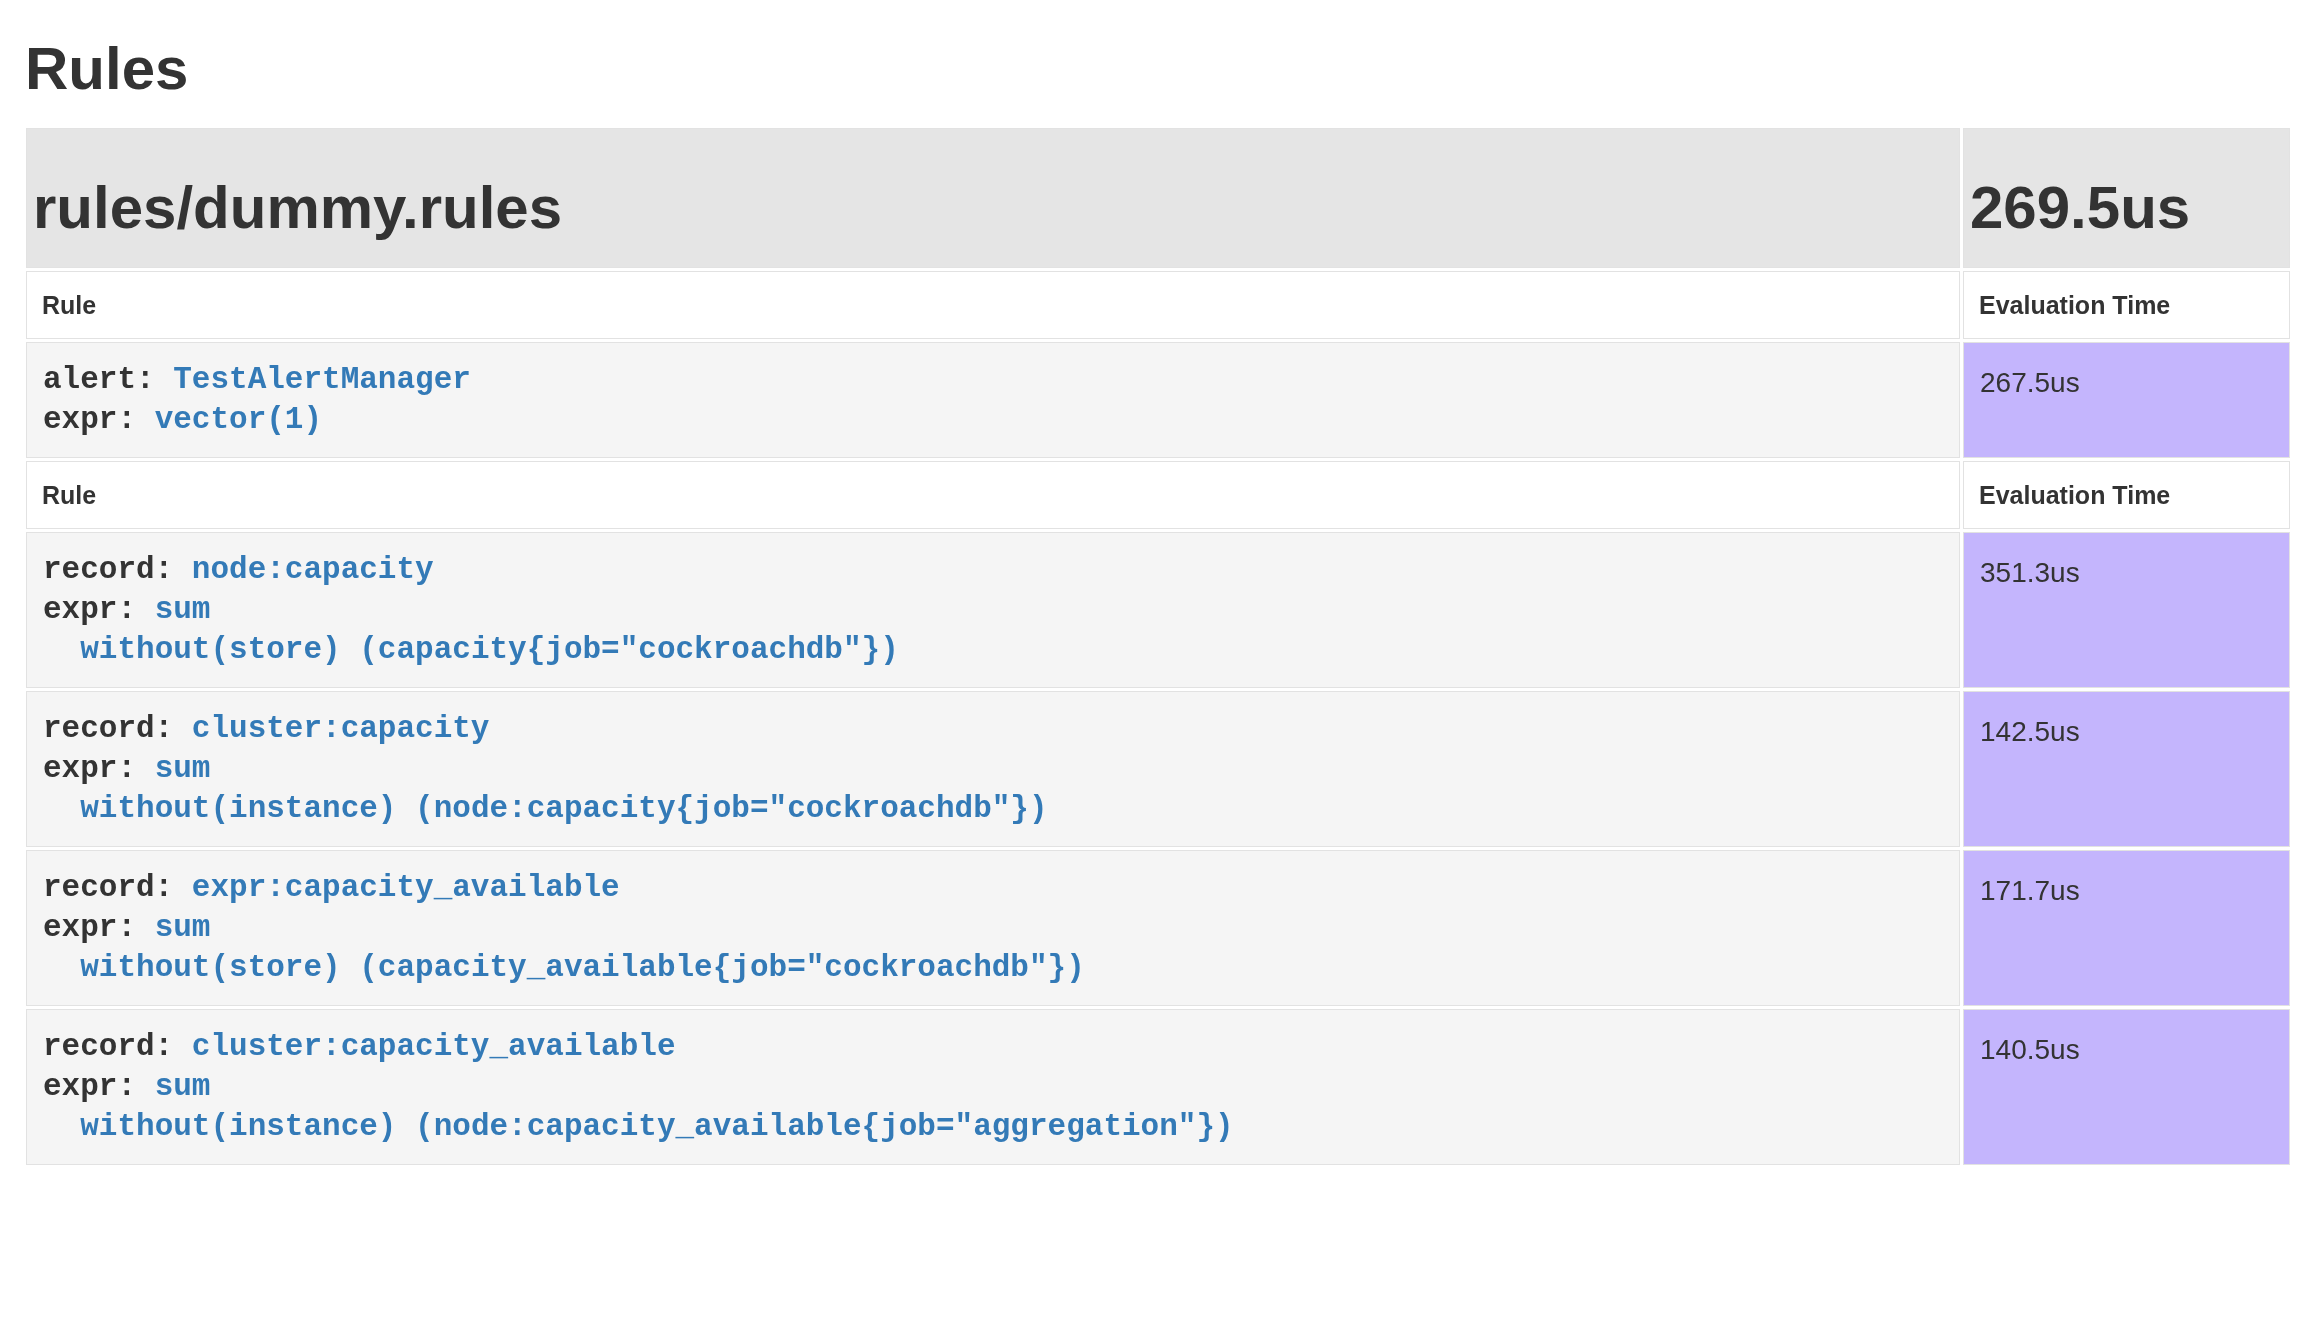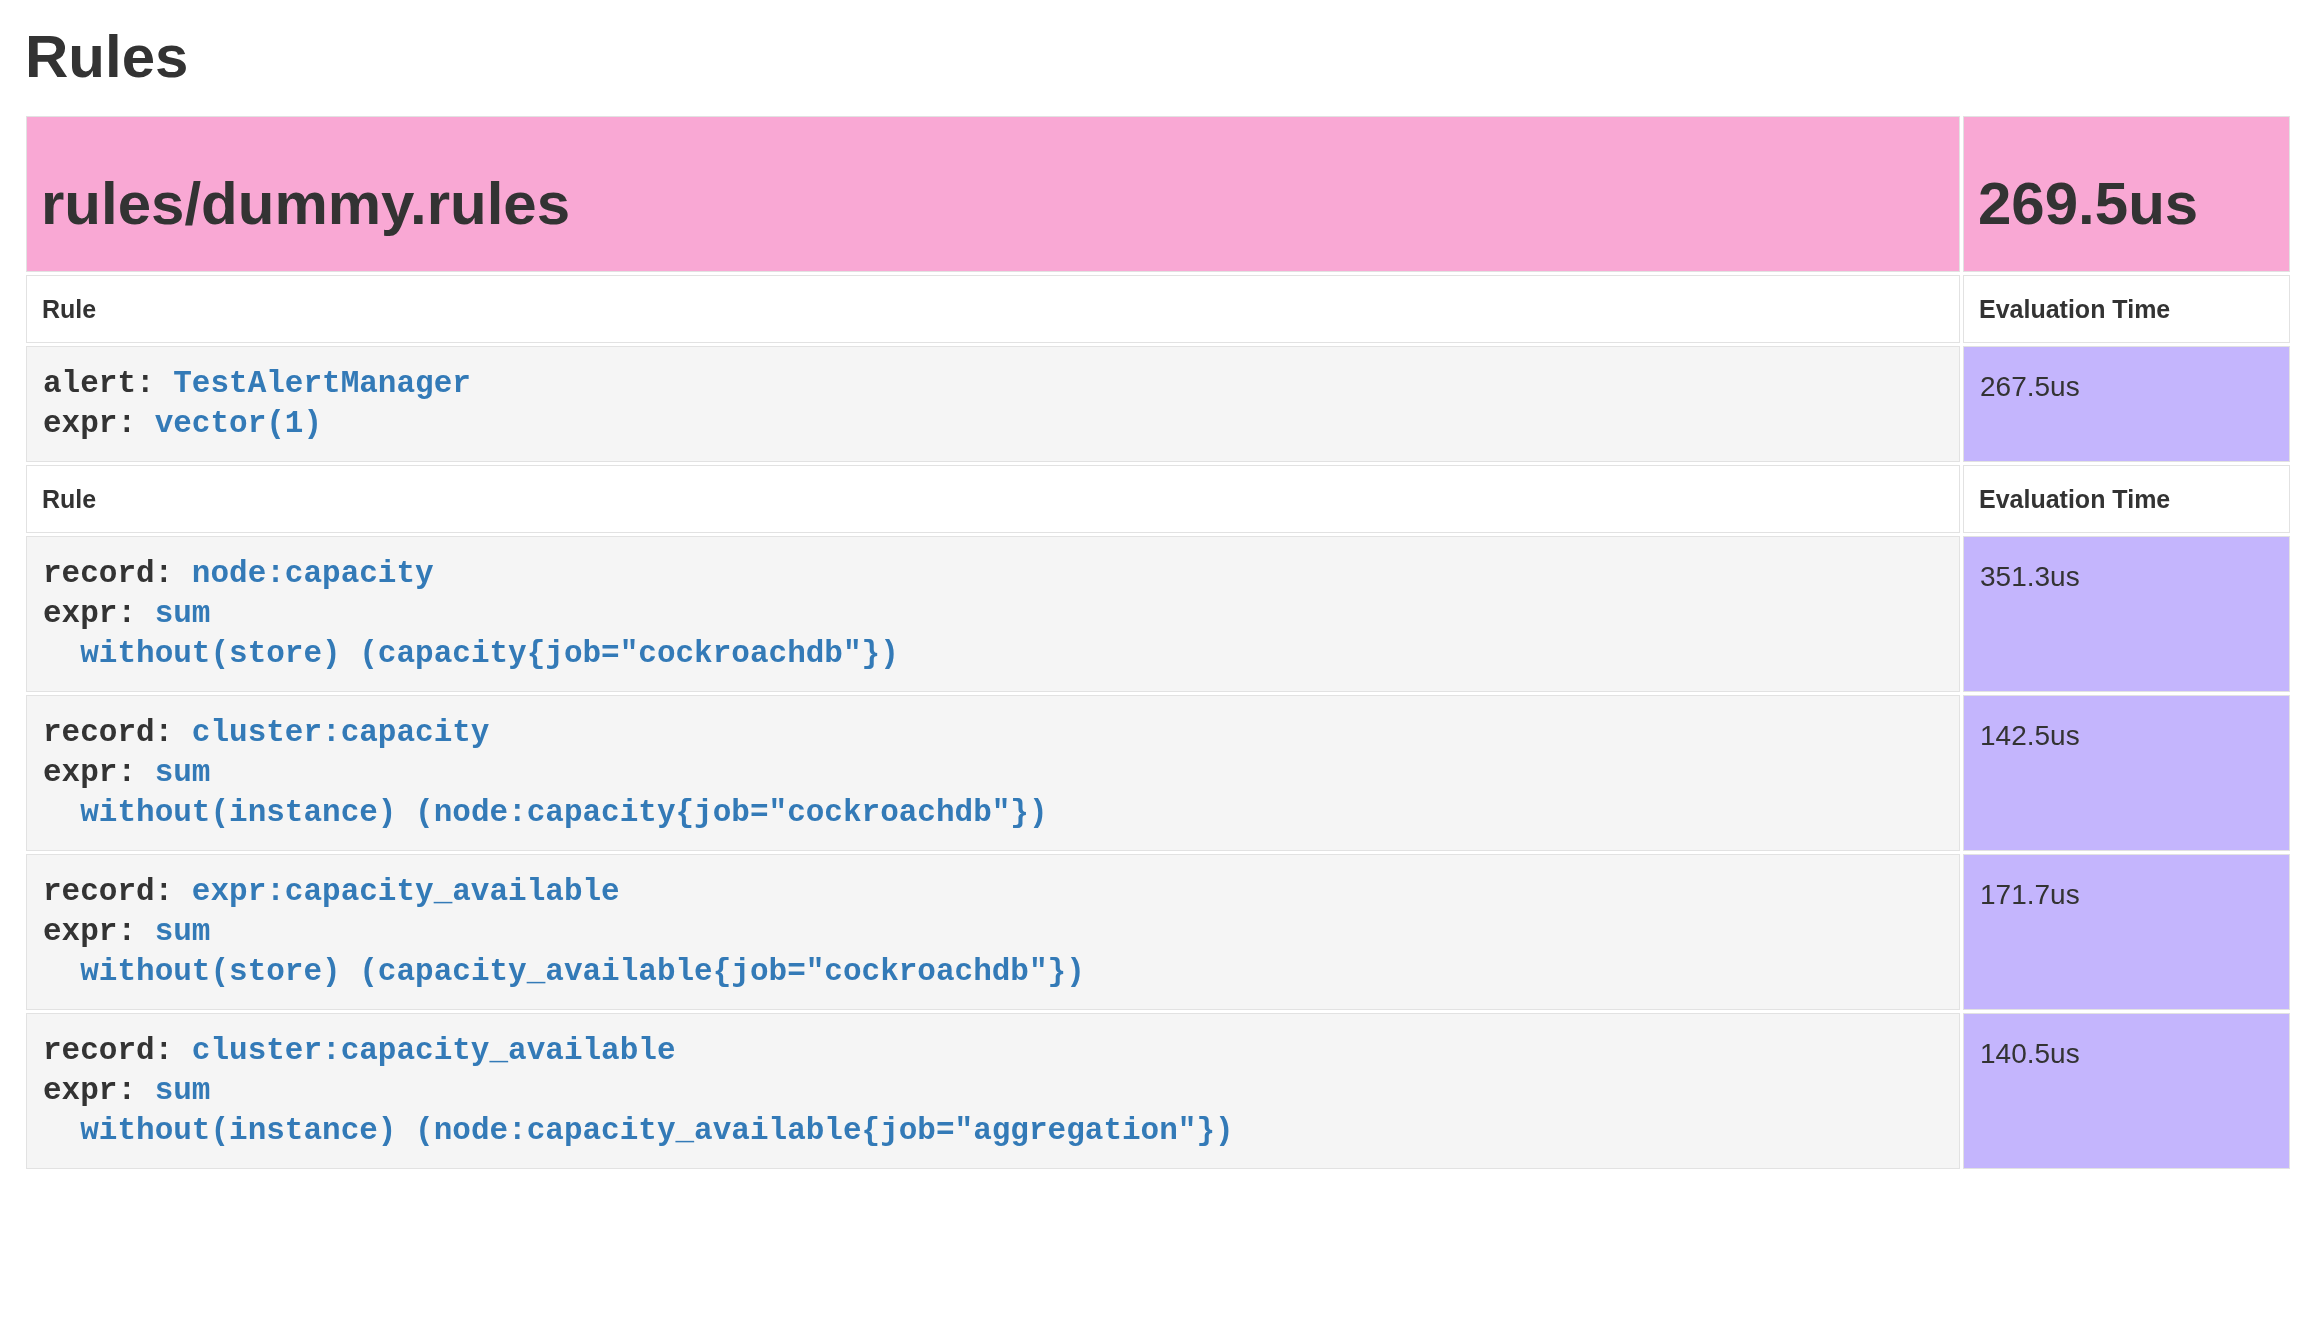--- a/index.html
+++ b/index.html
@@ -12,37 +12,37 @@
     font-family: "Liberation Sans", sans-serif;
     color: #333333;
   }
   .container {
     margin: 0 23px;
   }
   h1.page-title {
     font-size: 60px;
     line-height: 66px;
     font-weight: 700;
-    margin: 24px 0 23px 2px;
+    margin: 36px 0 23px 2px;
     color: #333333;
   }
   table.rules-table {
     border-collapse: separate;
     border-spacing: 3px;
     width: 2270px;
     table-layout: fixed;
   }
   table.rules-table td {
     border: 1px solid var(--border-color, #e2e2e2);
     vertical-align: top;
     overflow: hidden;
   }
   td.group-cell {
-    padding: 14px;
-    background: #f9a8d4;
+    padding: 6px;
+    background: #e5e5e5;
   }
   .group-heading {
     font-size: 60px;
     line-height: 66px;
     font-weight: 700;
     margin: 40px 0 20px 0;
     color: #333333;
     white-space: nowrap;
   }
   td.th-cell {

